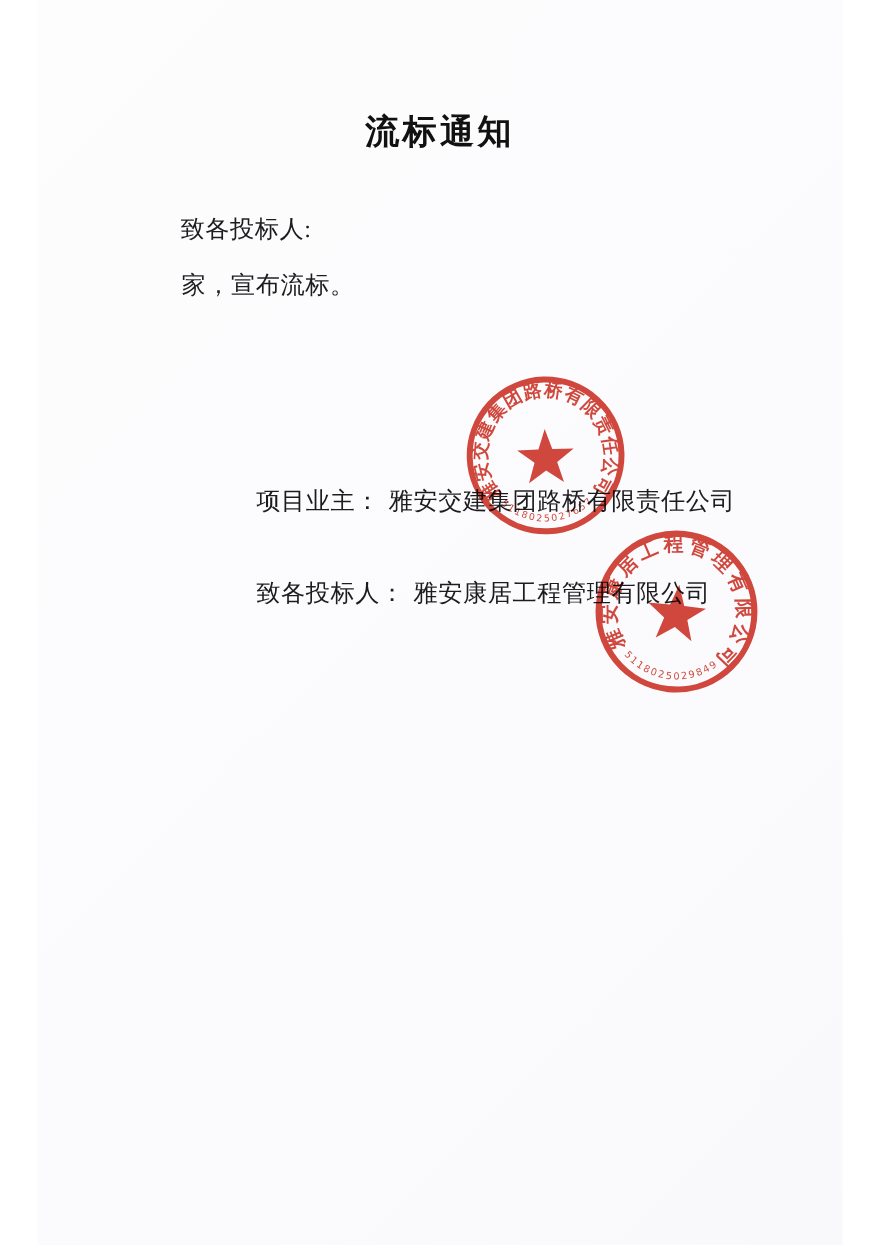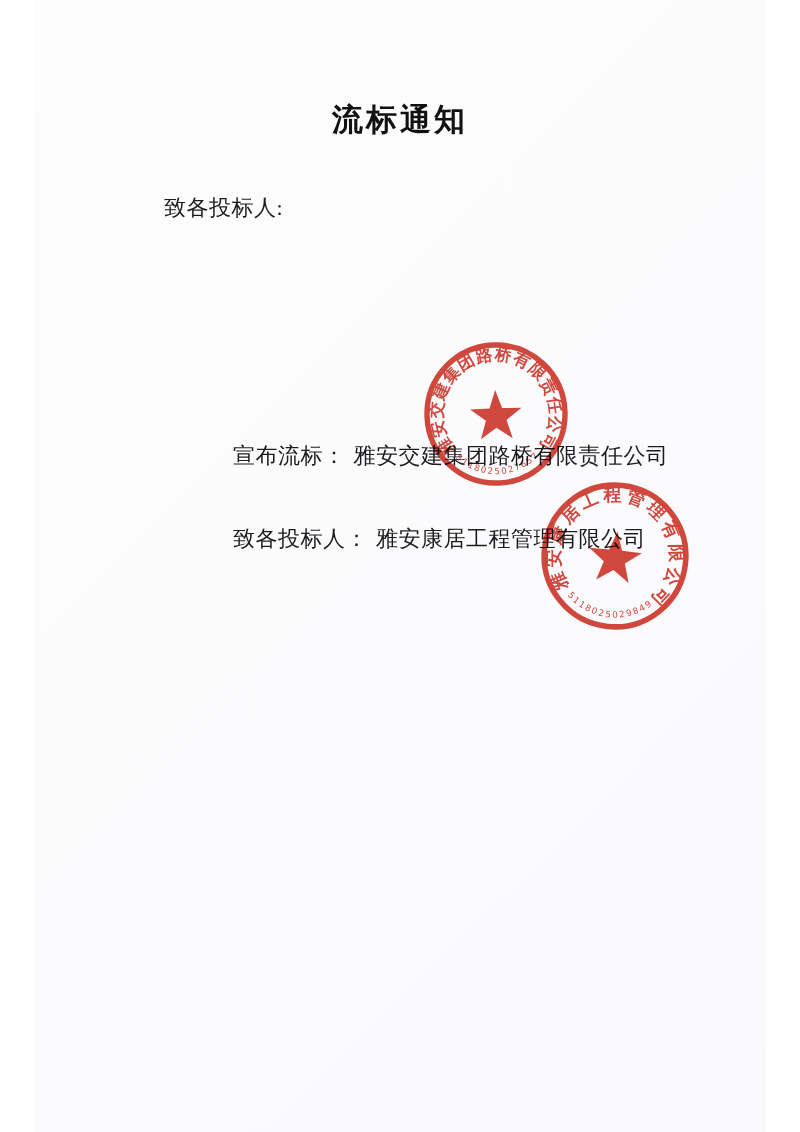--- a/index.html
+++ b/index.html
@@ -34,24 +34,25 @@
 </head>
 <body>
 
 <div class="page">
 
   <div class="doc-title">流标通知</div>
 
   <div class="salutation">致各投标人:</div>
 
   <div class="body-block">
+    <div class="body-line">家，宣布流标。</div>
   </div>
 
   <div class="sig-row sig-owner">
-    <span class="sig-label">宣布流标：</span><span>雅安交建集团路桥有限责任公司</span>
+    <span class="sig-label">项目业主：</span><span>雅安交建集团路桥有限责任公司</span>
   </div>
 
   <div class="sig-row sig-agency">
     <span class="sig-label">致各投标人：</span><span>雅安康居工程管理有限公司</span>
   </div>
 
 
   <svg class="stamp stamp-owner" viewBox="0 0 150 150">
     <defs>
       <path id="seal1-arc" d="M 33.6 109.7 A 54 54 0 1 1 116.4 109.7"></path>

